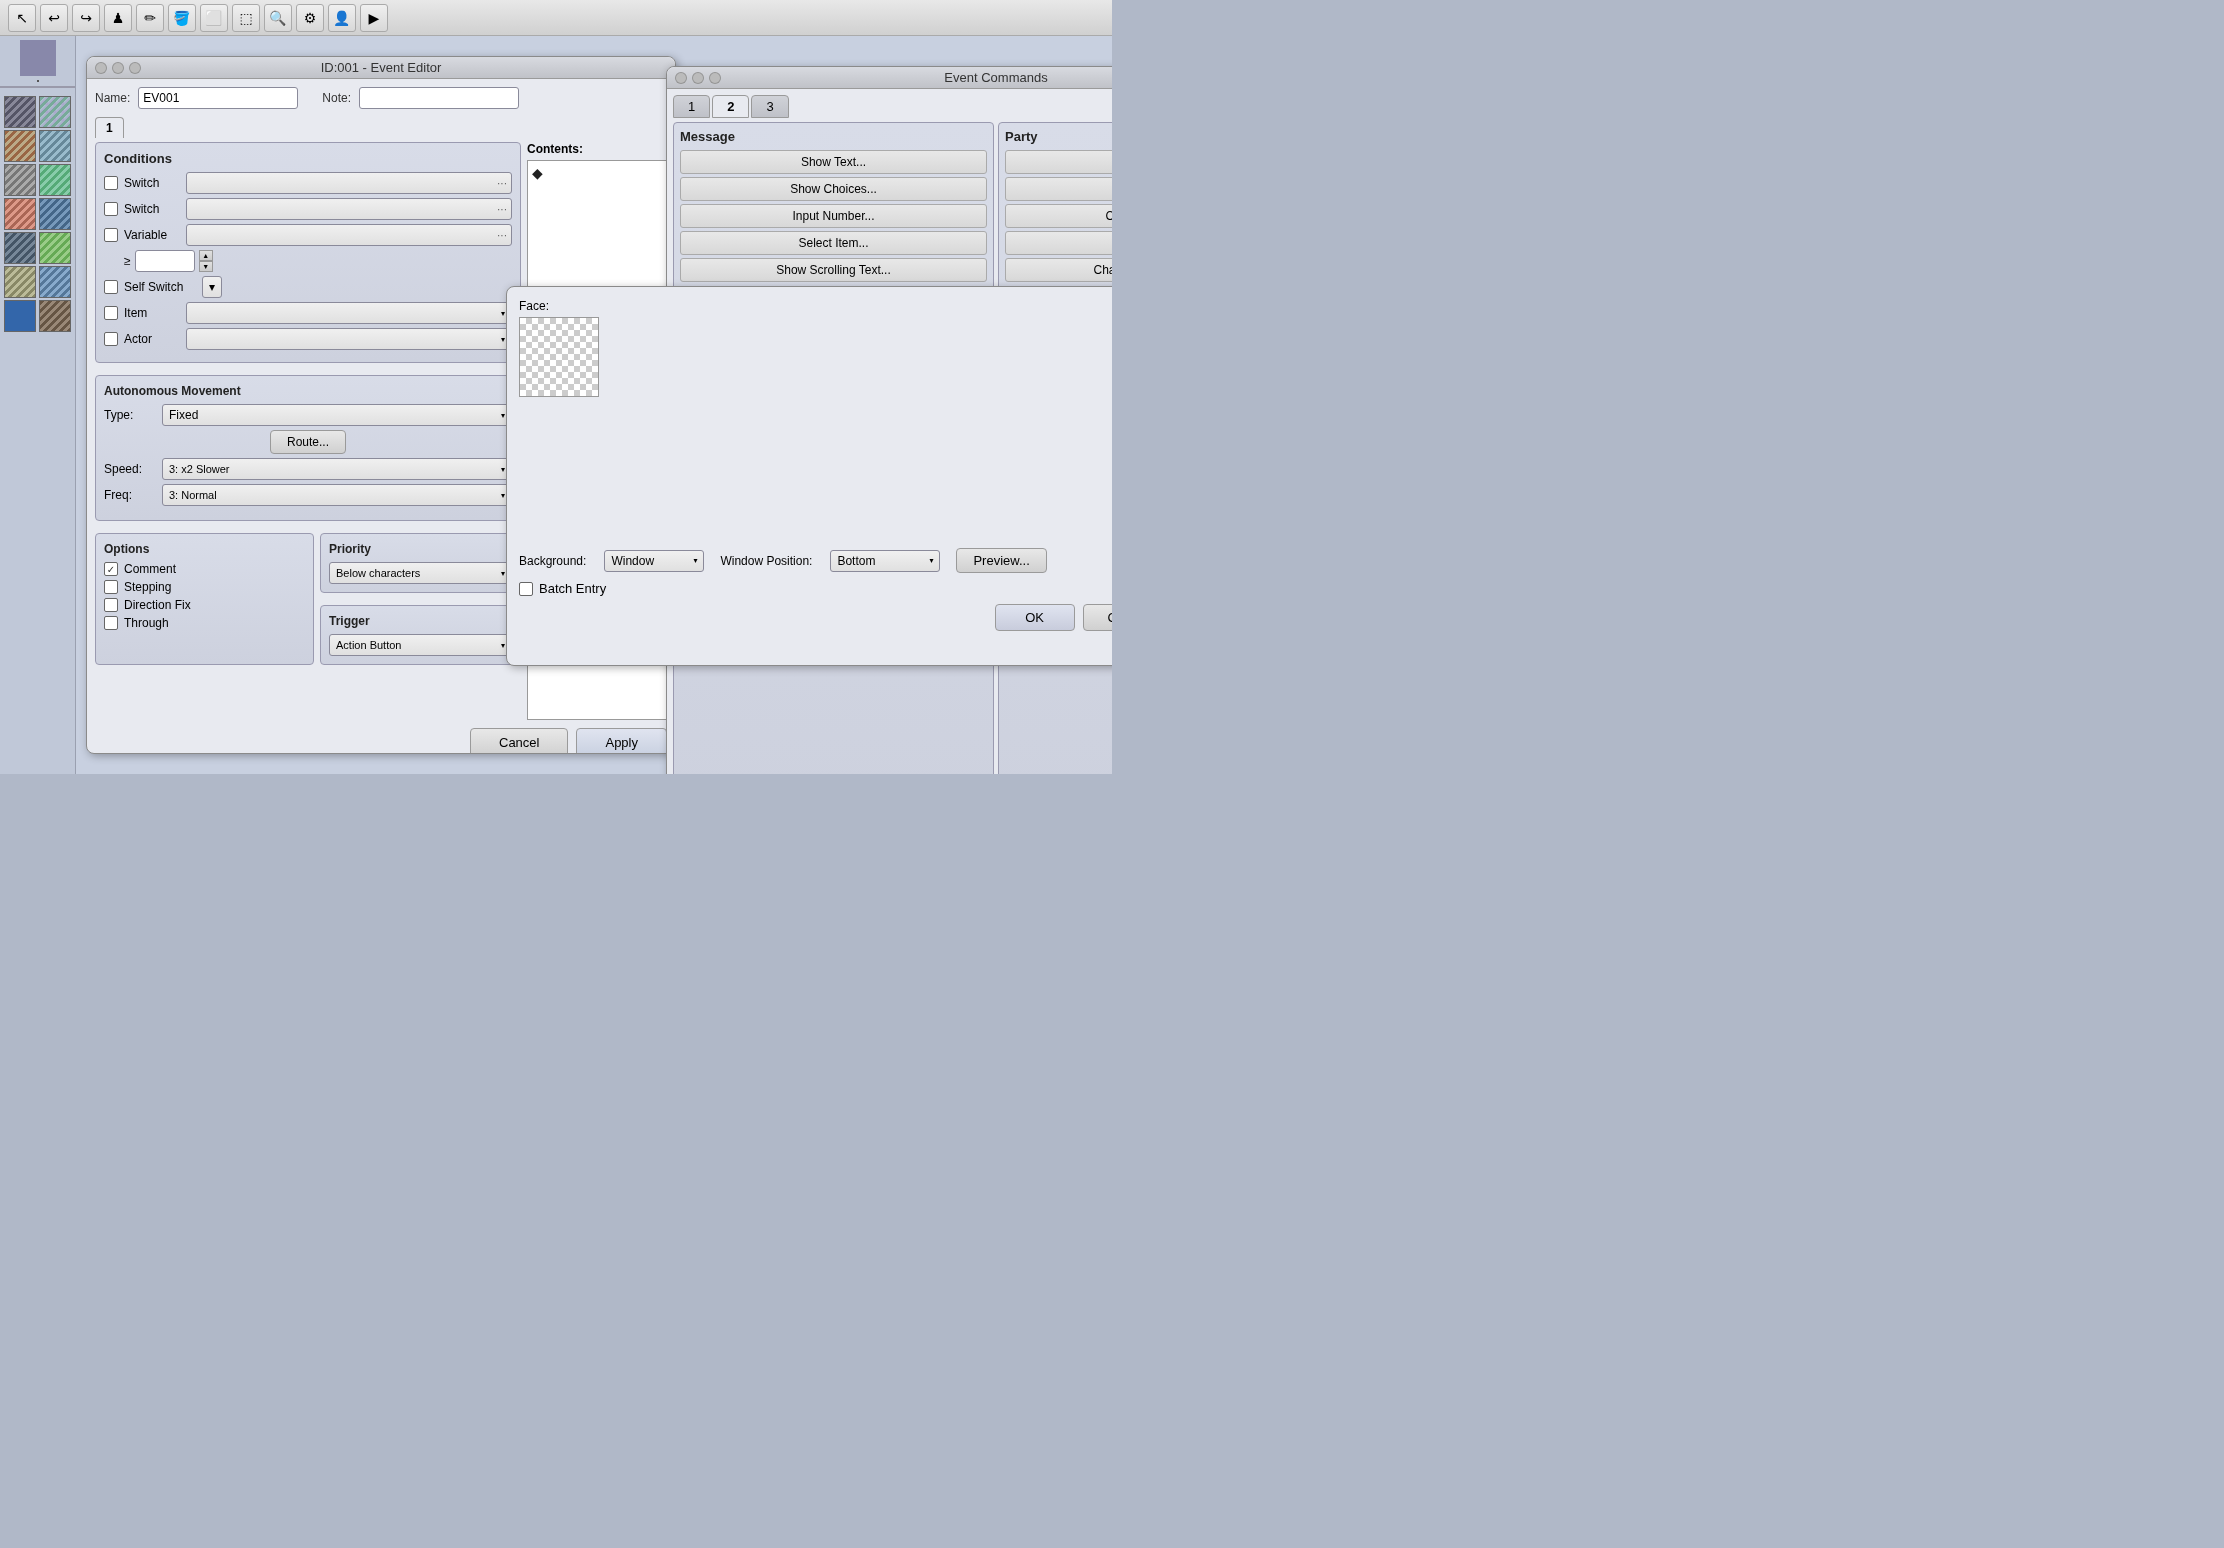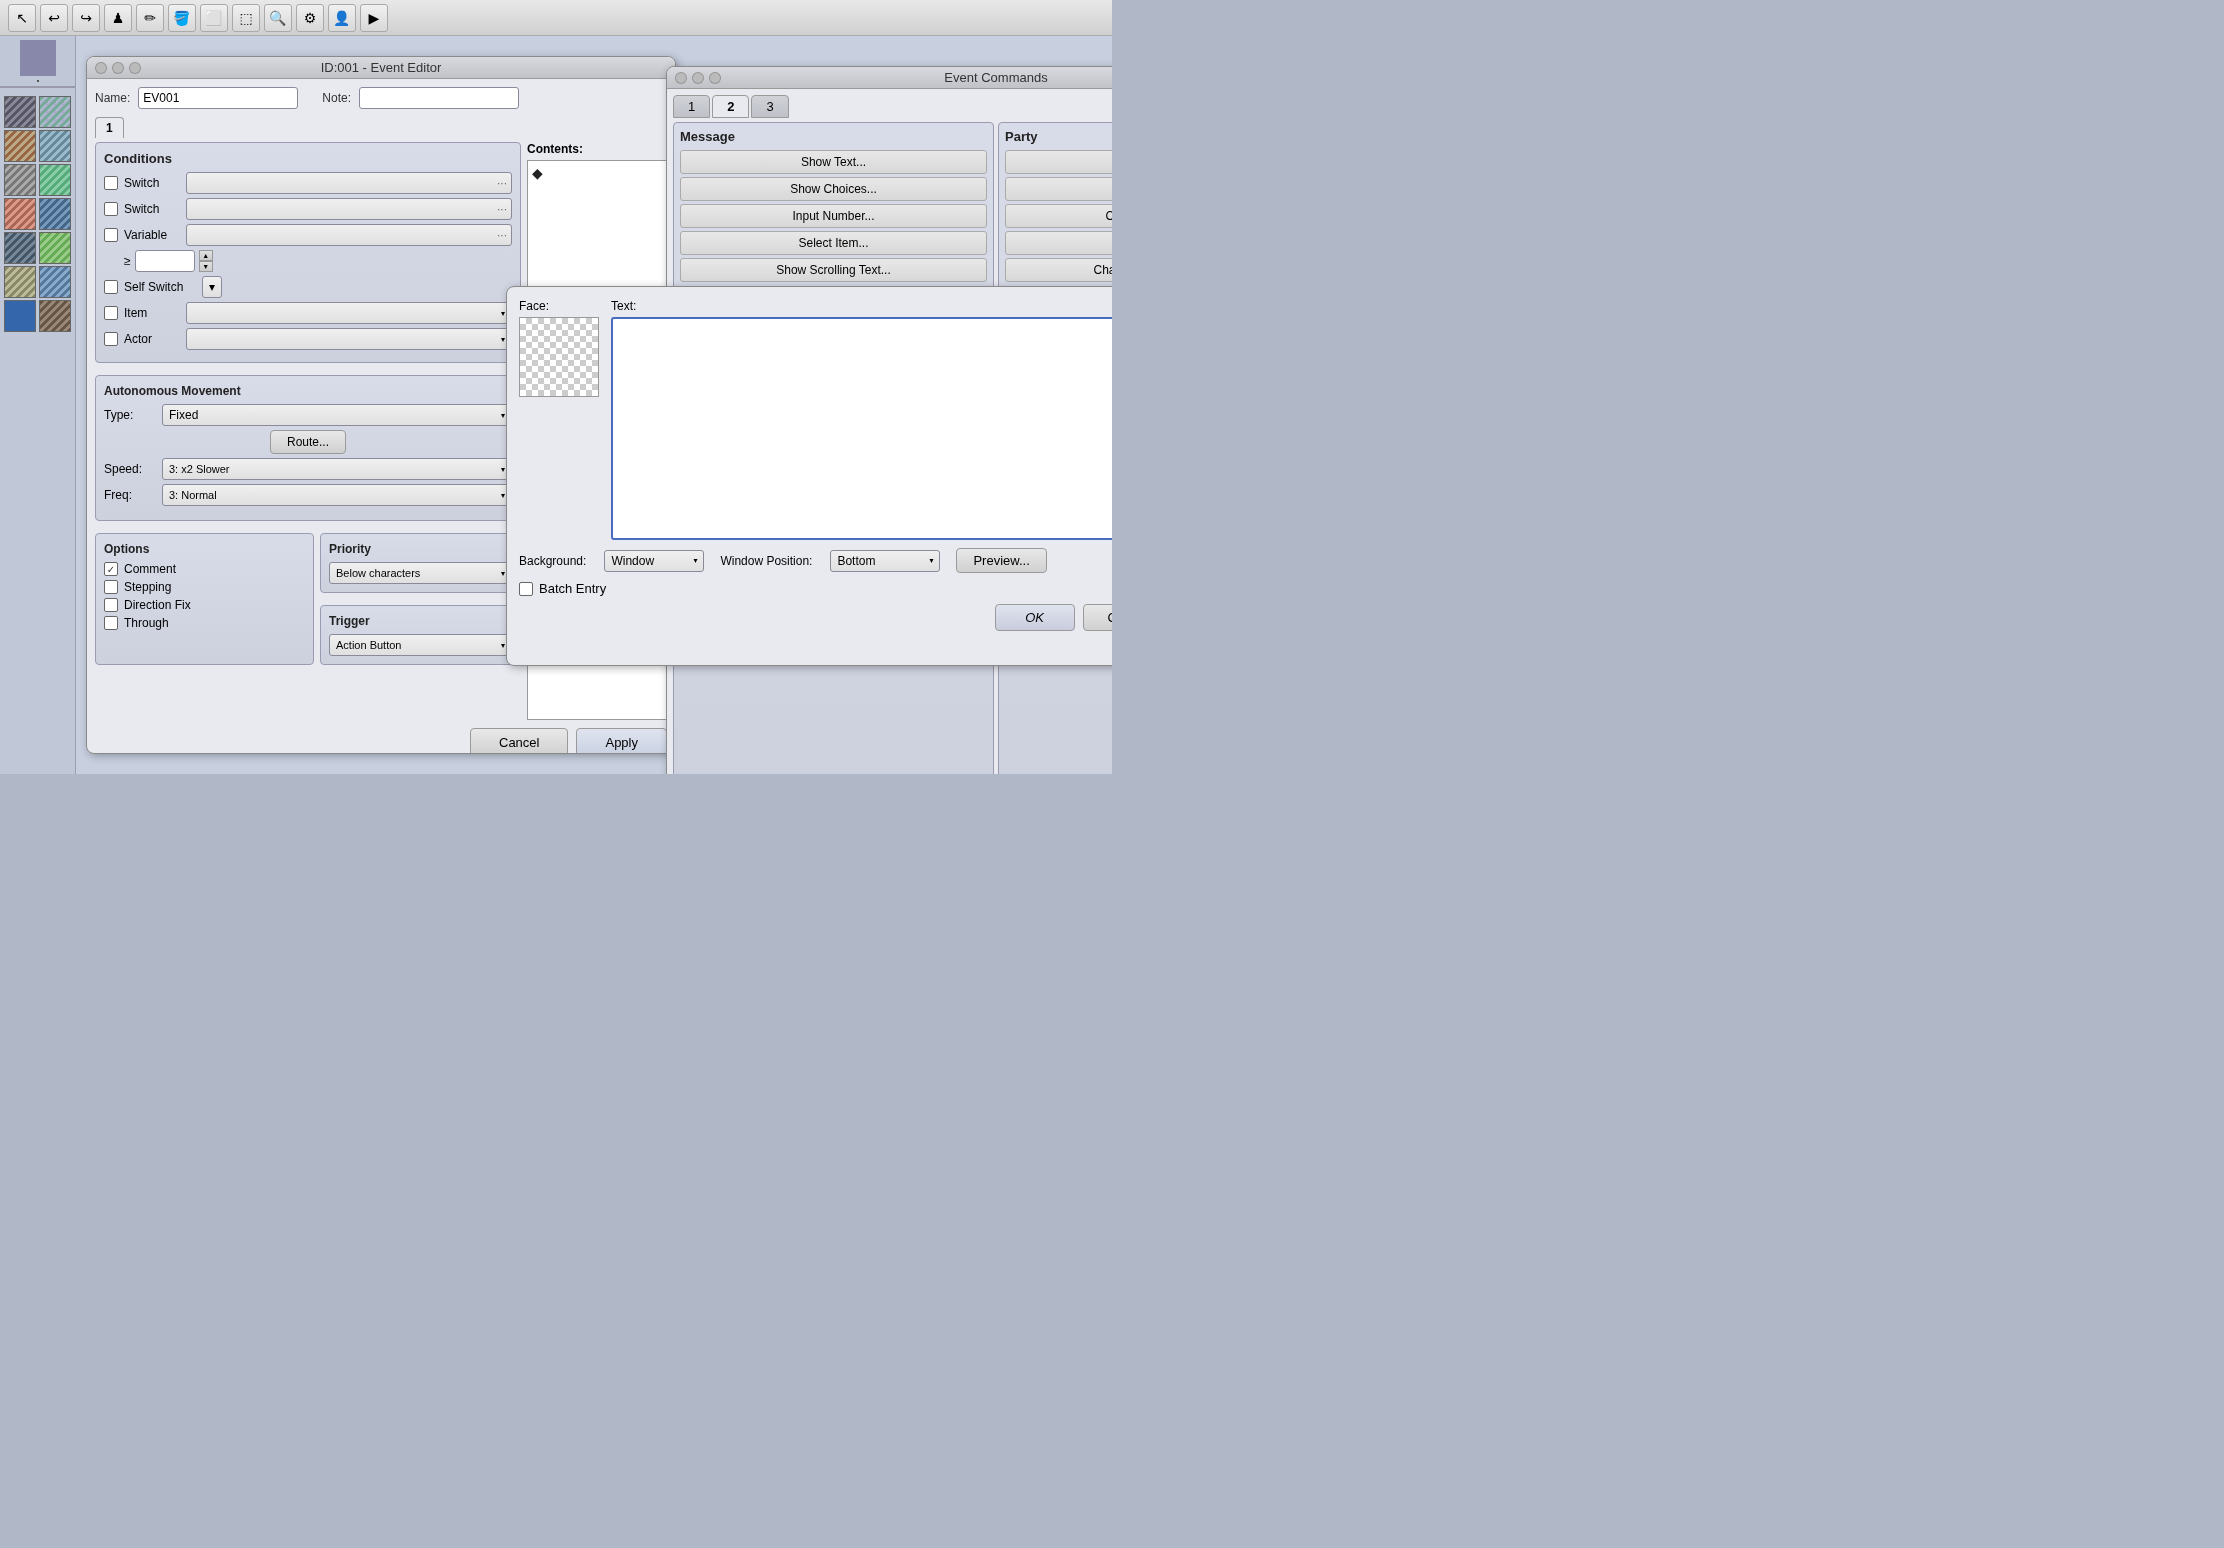--- a/index.html
+++ b/index.html
@@ -428,21 +428,20 @@
       padding: 5px 24px;
       background: linear-gradient(to bottom, #e8e8e8, #d0d0d0);
       border: 1px solid #9a9a9a;
       border-radius: 4px;
       font-size: 13px;
       cursor: pointer;
       min-width: 80px;
     }
     .dialog-btn.primary {
       background: linear-gradient(to bottom, #e0e4f0, #c8ccdc);
-      font-style: italic;
     }
     .bottom-btn {
       padding: 6px 28px;
       background: linear-gradient(to bottom, #e8e8e8, #d0d0d0);
       border: 1px solid #9a9a9a;
       border-radius: 4px;
       font-size: 13px;
       cursor: pointer;
       min-width: 90px;
       text-align: center;
@@ -729,24 +728,20 @@
   </div>
 
   <div class="window show-text-dialog">
     <div class="show-text-body">
 
       <div class="face-text-row">
         <div class="face-section">
           <label>Face:</label>
           <div class="face-preview"></div>
         </div>
-        <div class="text-section">
-          <label>Text:</label>
-          <textarea class="text-area" style=""></textarea>
-        </div>
       </div>
 
       <div class="bg-pos-row">
         <div class="bg-pos-group">
           <label>Background:</label>
           <div class="small-select" style="width:100px;">
             <span style="flex:1;">Window</span>
             <span class="darr">▾</span>
           </div>
         </div>

